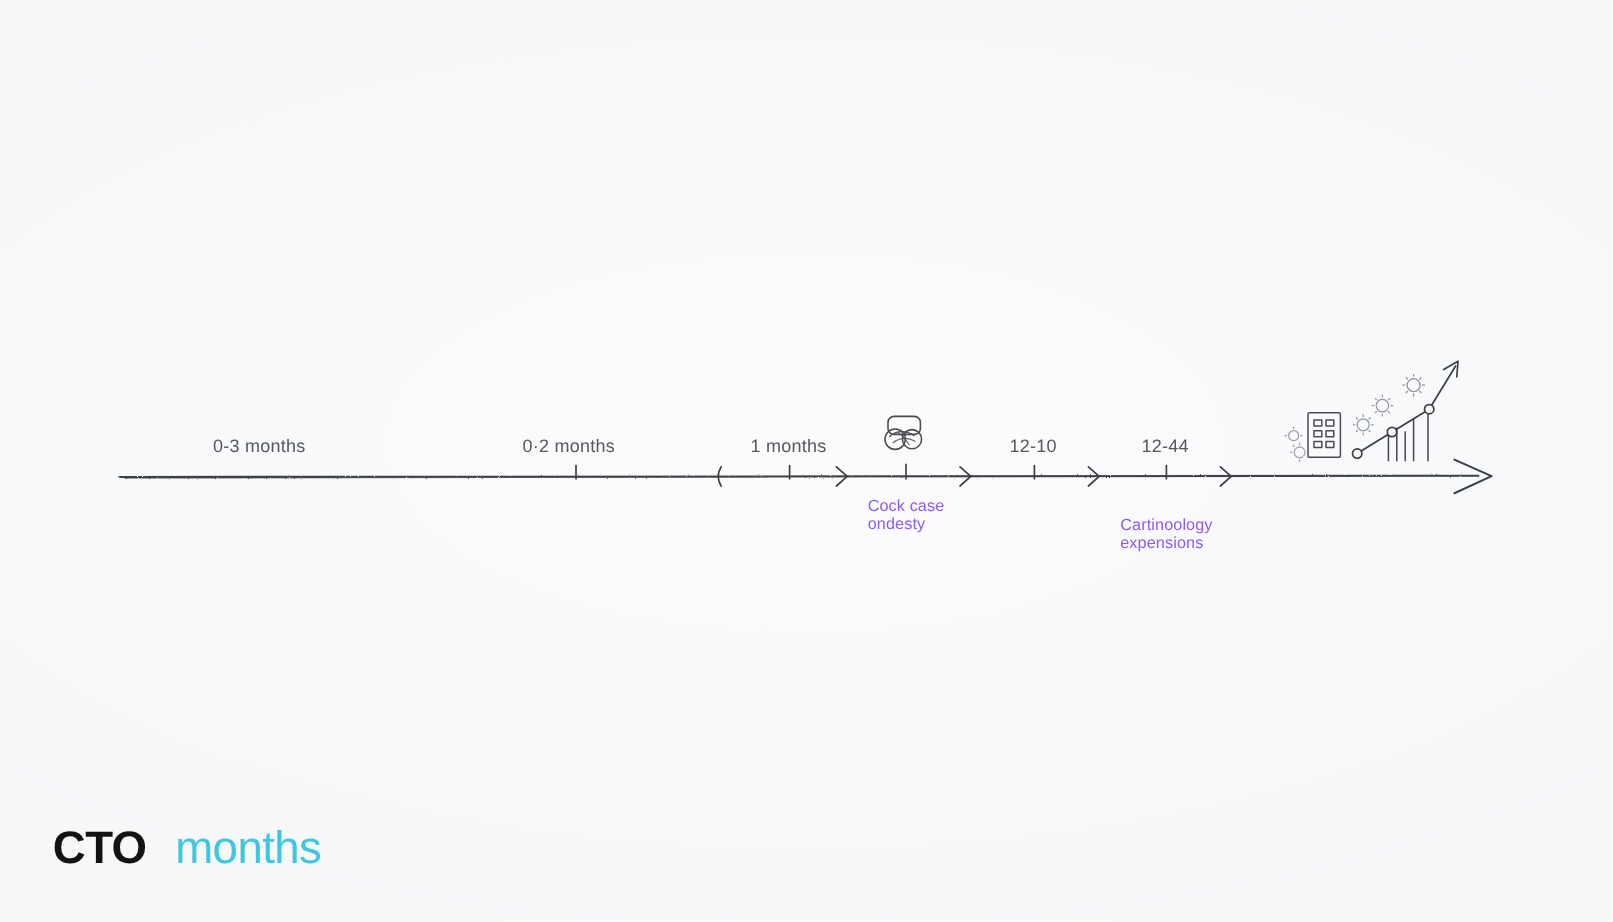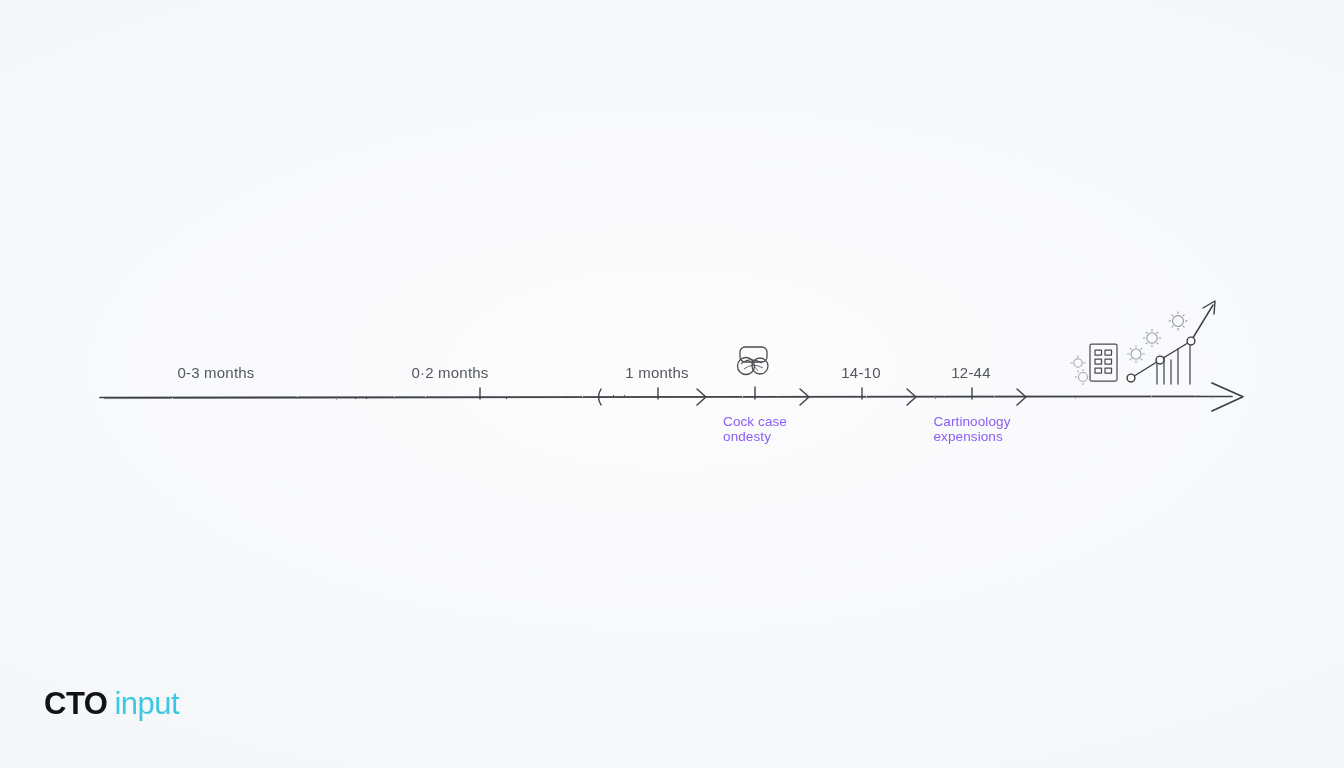--- a/index.html
+++ b/index.html
@@ -51,26 +51,26 @@
     white-space: pre-line;
     letter-spacing: 0.1px;
     transform: translateX(-50%);
     text-align: left;
   }
   #brand {
     position: absolute;
     left: 44px;
     top: 686px;
     font-family: "Liberation Sans", sans-serif;
-    font-size: 31px;
+    font-size: 38px;
     font-weight: 700;
     letter-spacing: -0.5px;
     display: flex;
     align-items: flex-end;
-    gap: 7px;
+    gap: 24px;
   }
   #brand .brand-primary { color: #111315; font-weight: 700; }
   #brand .brand-accent  { color: #3ec8e0; font-weight: 400; }
 </style>
 </head>
 <body>
 
 <div id="canvas">
 
   <div id="paper-tone"></div>
@@ -170,32 +170,32 @@
       <path d="M1131 378 L1160 360 L1191 341 L1213 305"></path>
       <path d="M1203 308 L1215 301 L1214 314" stroke-width="1.4"></path>
       <circle cx="1131" cy="378" r="3.9" fill="#fcfcfd"></circle>
       <circle cx="1160" cy="360" r="3.9" fill="#fcfcfd"></circle>
       <circle cx="1191" cy="341" r="3.9" fill="#fcfcfd"></circle>
     </g>
   </svg>
 
   <div class="tl-label" style="left:216px; top:364px;">0-3 months</div>
 
-  <div class="tl-label" style="left:450px; top:364px;">0·2 months</div>
+  <div class="tl-label" style="left:474px; top:364px;">0·2 months</div>
 
   <div class="tl-label" style="left:657px; top:364px;text-align:center;">1 months</div>
 
-  <div class="tl-label" style="left:861px; top:364px;">14-10</div>
+  <div class="tl-label" style="left:861px; top:364px;">12-10</div>
 
   <div class="tl-label" style="left:971px; top:364px;text-align:right;">12-44</div>
 
   <div class="tl-sublabel" style="left:755px; top:414px;">Cock case
 ondesty</div>
 
-  <div class="tl-sublabel" style="left:972px; top:414px;">Cartinoology
+  <div class="tl-sublabel" style="left:972px; top:430px;">Cartinoology
 expensions</div>
 
   <div id="brand">
     <span class="brand-primary">CTO</span>
-    <span class="brand-accent">input</span>
+    <span class="brand-accent">months</span>
   </div>
 
 </div>
 
 </body></html>

